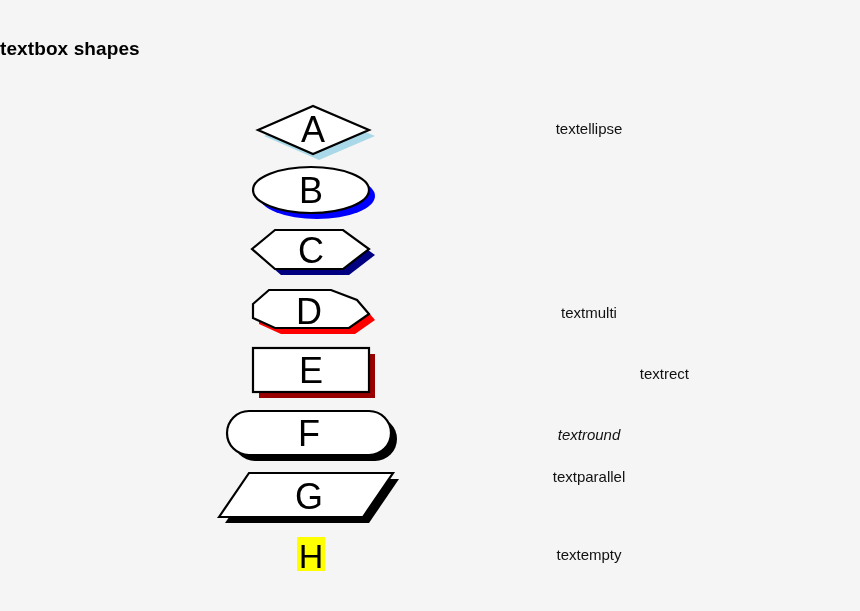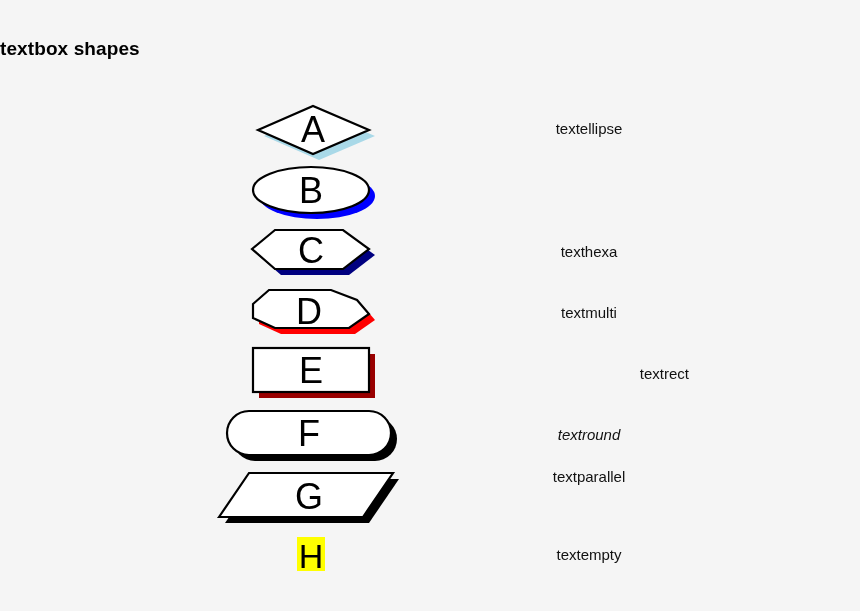--- a/index.html
+++ b/index.html
@@ -72,21 +72,20 @@
     <ellipse cx="66" cy="30" rx="58" ry="23" fill="#0000ff" stroke="none" transform="translate(6,6)"></ellipse>
     <ellipse cx="66" cy="30" rx="58" ry="23" fill="#ffffff" stroke="#000000" stroke-width="2.2"></ellipse>
     <text class="glyph" x="66" y="43" text-anchor="middle">B</text>
   </svg>
 
   <svg class="shape-svg" style="left:245px; top:223px;" width="140" height="56">
     <polygon points="7,26 30,7 98,7 124,26 98,46 30,46" fill="#000080" stroke="none" transform="translate(6,6)"></polygon>
     <polygon points="7,26 30,7 98,7 124,26 98,46 30,46" fill="#ffffff" stroke="#000000" stroke-width="2.2"></polygon>
     <text class="glyph" x="66" y="40" text-anchor="middle">C</text>
   </svg>
-  <div class="row-label" style="left:489px; top:243px; width:200px;">texthexa</div>
 
   <svg class="shape-svg" style="left:245px; top:284px;" width="140" height="56">
     <polygon points="8,20 24,6 86,6 112,16 124,30 104,44 30,44 8,34" fill="#ff0000" stroke="none" transform="translate(6,6)"></polygon>
     <polygon points="8,20 24,6 86,6 112,16 124,30 104,44 30,44 8,34" fill="#ffffff" stroke="#000000" stroke-width="2.2"></polygon>
     <text class="glyph" x="64" y="40" text-anchor="middle">D</text>
   </svg>
   <div class="row-label" style="left:489px; top:304px; width:200px;">textmulti</div>
 
   <svg class="shape-svg" style="left:245px; top:342px;" width="140" height="58">
     <rect x="8" y="6" width="116" height="44" fill="#990000" stroke="none" transform="translate(6,6)"></rect>

